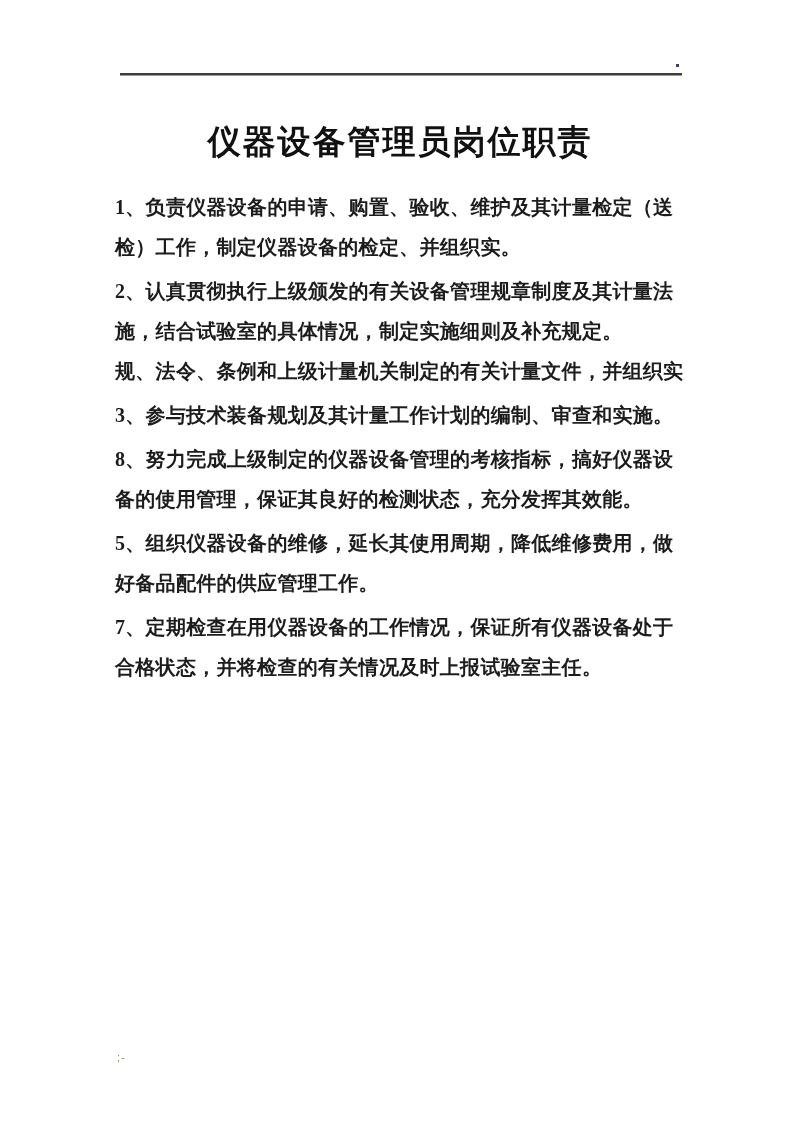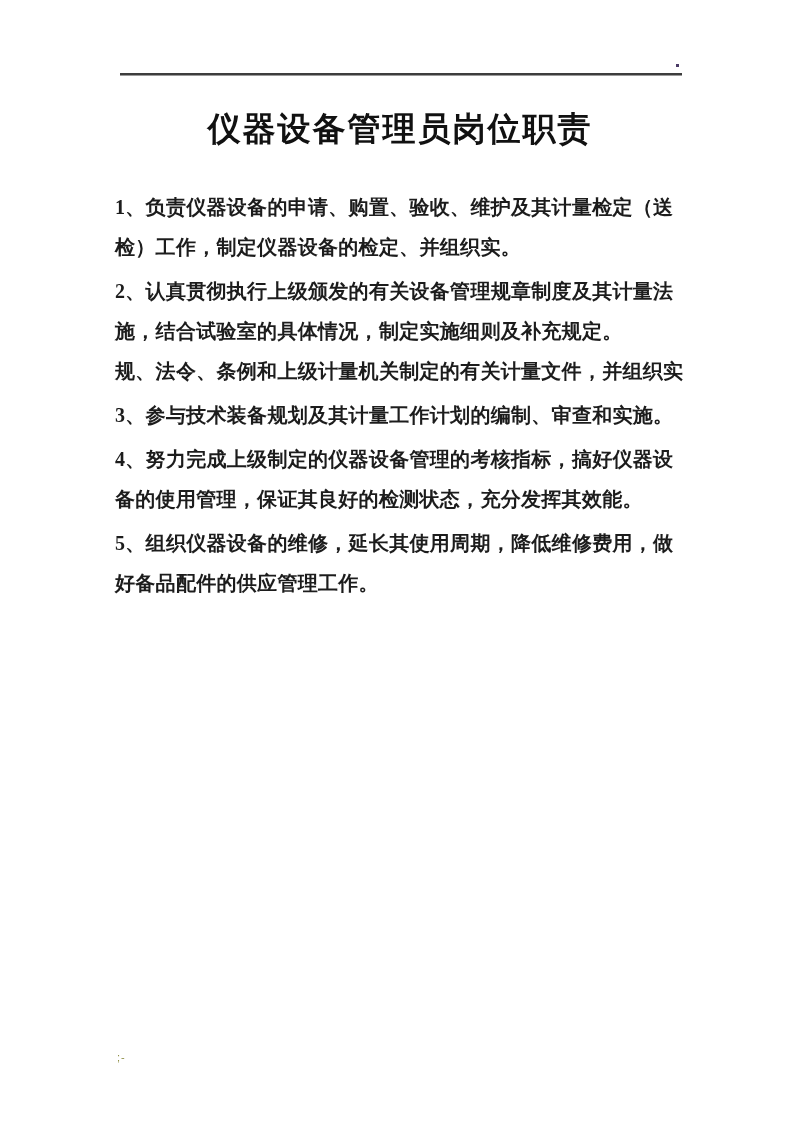--- a/index.html
+++ b/index.html
@@ -33,21 +33,21 @@
     position: absolute;
     left: 676px;
     top: 64px;
     width: 3px;
     height: 3px;
     background: #4a3a66;
   }
   .doc-title {
     position: absolute;
     left: 0;
-    top: 87px;
+    top: 100px;
     width: 100%;
     text-align: center;
     font-family: "Liberation Sans", sans-serif;
     font-weight: bold;
     font-size: 33px;
     line-height: 40px;
     letter-spacing: 2px;
     color: #111111;
     white-space: nowrap;
   }
@@ -103,30 +103,34 @@
       <div class="line">2、认真贯彻执行上级颁发的有关设备管理规章制度及其计量法</div>
       <div class="line">施，结合试验室的具体情况，制定实施细则及补充规定。</div>
       <div class="line">规、法令、条例和上级计量机关制定的有关计量文件，并组织实</div>
     </div>
 
     <div class="para">
       <div class="line">3、参与技术装备规划及其计量工作计划的编制、审查和实施。</div>
     </div>
 
     <div class="para">
-      <div class="line">4、努力完成上级制定的仪器设备管理的考核指标，搞好仪器设</div>
+      <div class="line">8、努力完成上级制定的仪器设备管理的考核指标，搞好仪器设</div>
       <div class="line">备的使用管理，保证其良好的检测状态，充分发挥其效能。</div>
     </div>
 
     <div class="para">
       <div class="line">5、组织仪器设备的维修，延长其使用周期，降低维修费用，做</div>
       <div class="line">好备品配件的供应管理工作。</div>
     </div>
 
 
+    <div class="para">
+      <div class="line">7、定期检查在用仪器设备的工作情况，保证所有仪器设备处于</div>
+      <div class="line">合格状态，并将检查的有关情况及时上报试验室主任。</div>
+    </div>
 
     <div class="para">
     </div>
 
   </div>
 
   <div class="bottom-artifact">;-</div>
 
 </div>
 

